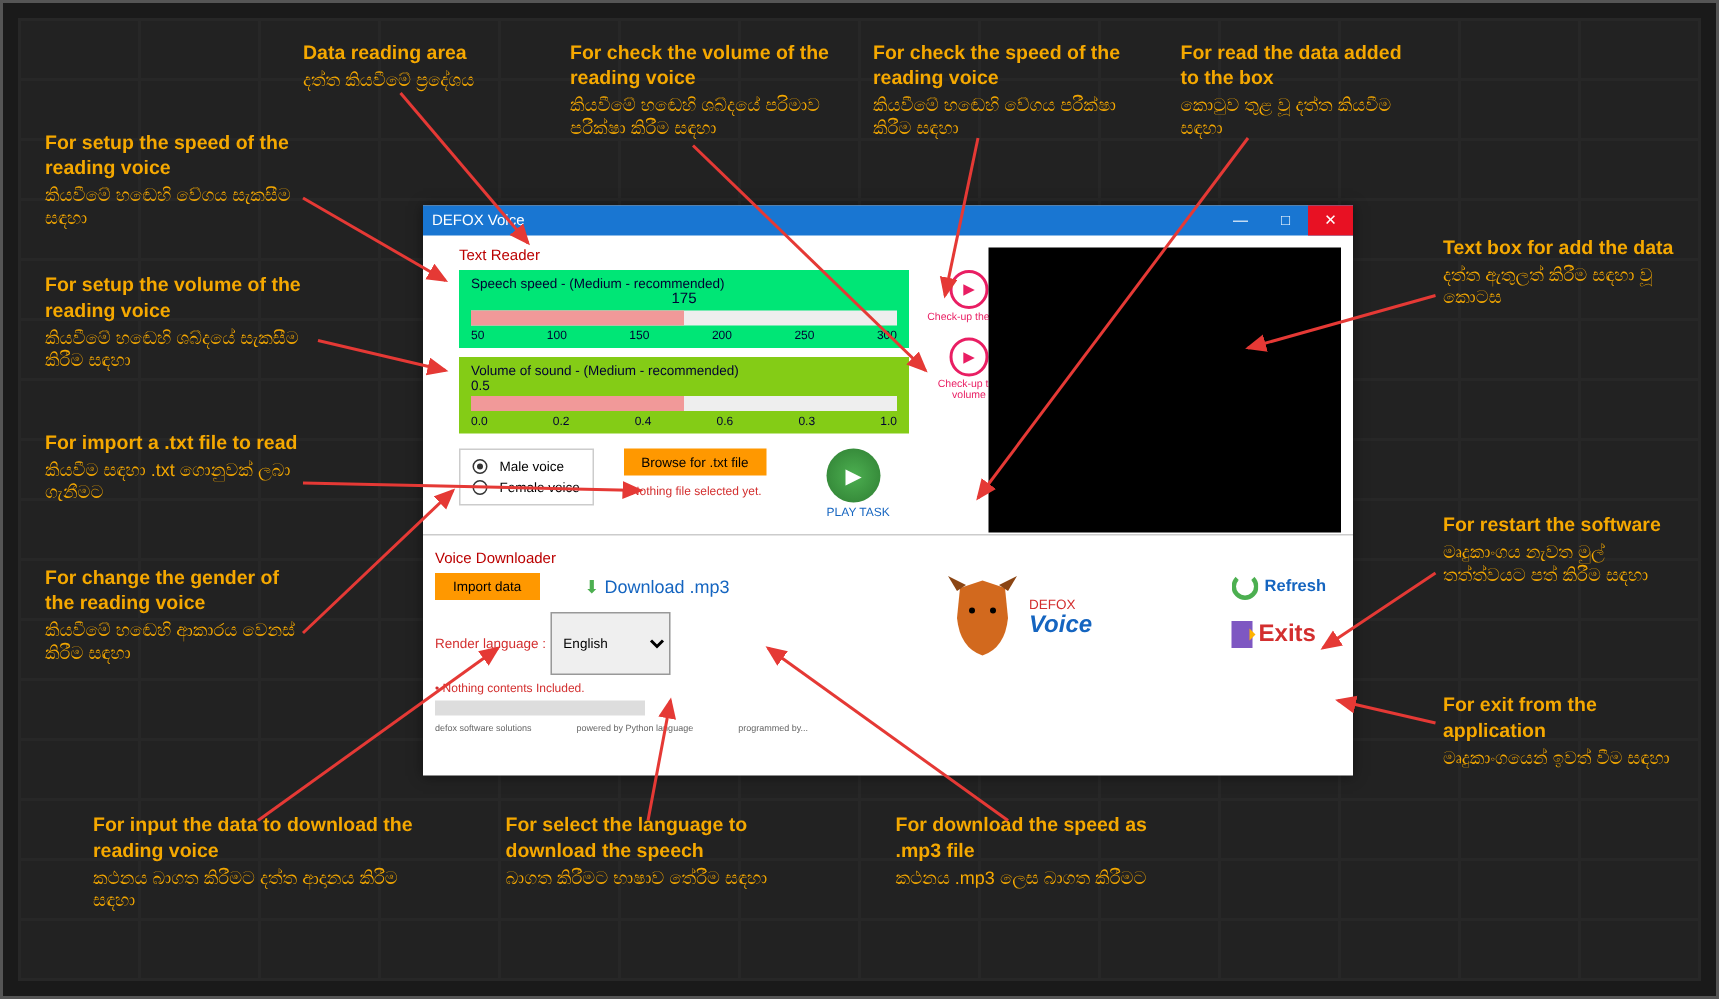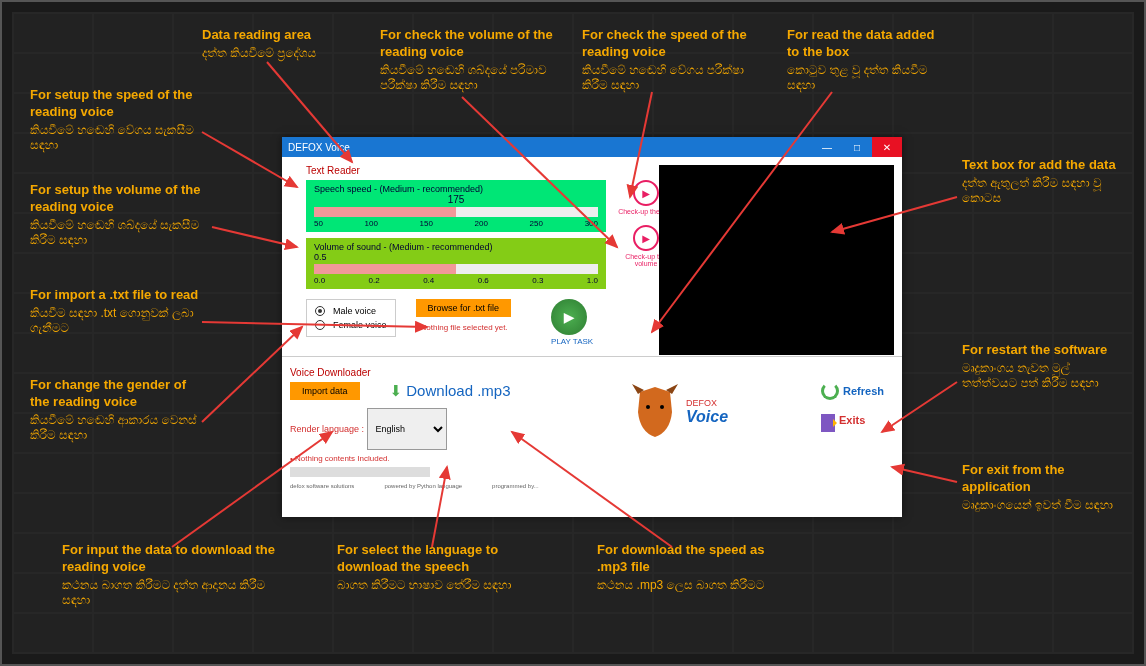--- a/index.html
+++ b/index.html
@@ -38,21 +38,21 @@
 
 .orange-btn { background:#ff9800; color:#000; padding:4px 12px; font-size:9px; border:none; display:inline-block; }
 .red-note { color:#d32f2f; font-size:8px; }
 
 .downloader { border-top:1px solid #ccc; padding:6px 8px; margin-top:6px; }
 .lang-select { font-size:9px; border:1px solid #999; padding:14px 4px; width:80px; }
 .progress { width:140px; height:10px; background:#ddd; margin-top:4px; }
 
 .refresh-btn { color:#1565c0; font-weight:bold; font-size:11px; display:flex; align-items:center; gap:4px; }
 .refresh-icon { width:18px; height:18px; border:3px solid #4caf50; border-radius:50%; border-top-color:transparent; display:inline-block; }
-.exit-btn { color:#d32f2f; font-weight:bold; font-size:11px; display:flex; align-items:flex-start; gap:4px; }
+.exit-btn { color:#d32f2f; font-weight:bold; font-size:16px; display:flex; align-items:flex-end; gap:4px; }
 .exit-icon { width:14px; height:18px; background:#7e57c2; display:inline-block; position:relative; }
 .exit-icon::after{content:"";position:absolute;right:-6px;top:5px;border:4px solid transparent;border-left-color:#ffb300;}
 
 .fox-logo { width:50px; height:60px; position:relative; }
 .fox-logo svg { width:100%; height:100%; }
 .logo-text { font-size:9px; color:#d32f2f; }
 .logo-text .voice { color:#1565c0; font-size:16px; font-weight:bold; font-style:italic; }
 .tiny { font-size:6px; color:#666; }
 
 .arrow { position:absolute; pointer-events:none; }
@@ -184,21 +184,21 @@
   </div>
 
   <div class="black-box"></div>
 
   <div class="downloader">
     <div class="section-label">Voice Downloader</div>
     <div style="display:flex; align-items:flex-start; gap:20px;">
       <div style="flex:0 0 280px;">
         <div style="display:flex; gap:30px; align-items:center;">
           <button class="orange-btn">Import data</button>
-          <span style="color:#1565c0;font-size:15px;"><span style="color:#4caf50;">⬇</span> <span>Download .mp3</span></span>
+          <span style="color:#1565c0;font-size:12px;"><span style="color:#4caf50;">⬇</span> <span>Download .mp3</span></span>
         </div>
         <div style="margin-top:8px;font-size:9px;color:#d32f2f;">
           <span>Render language :</span>
           <select class="lang-select"><option>English</option></select>
         </div>
         <div class="red-note" style="margin-top:4px;">• Nothing contents Included.</div>
         <div class="progress"></div>
       </div>
 
       <div style="display:flex; align-items:center; gap:6px; margin-left:40px;">

